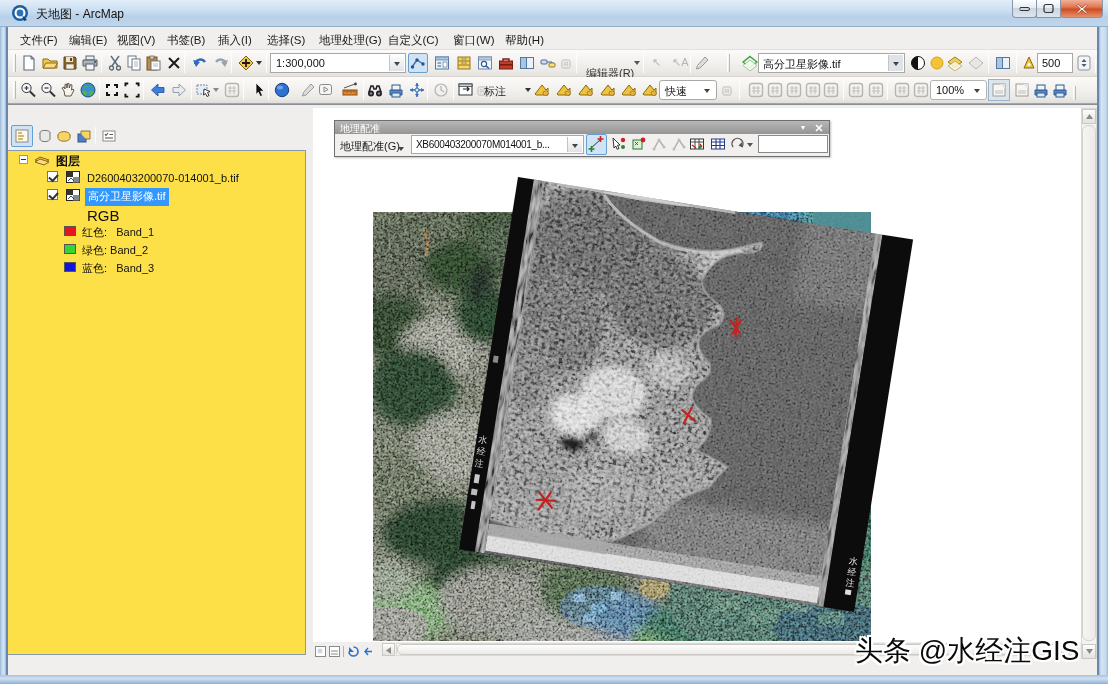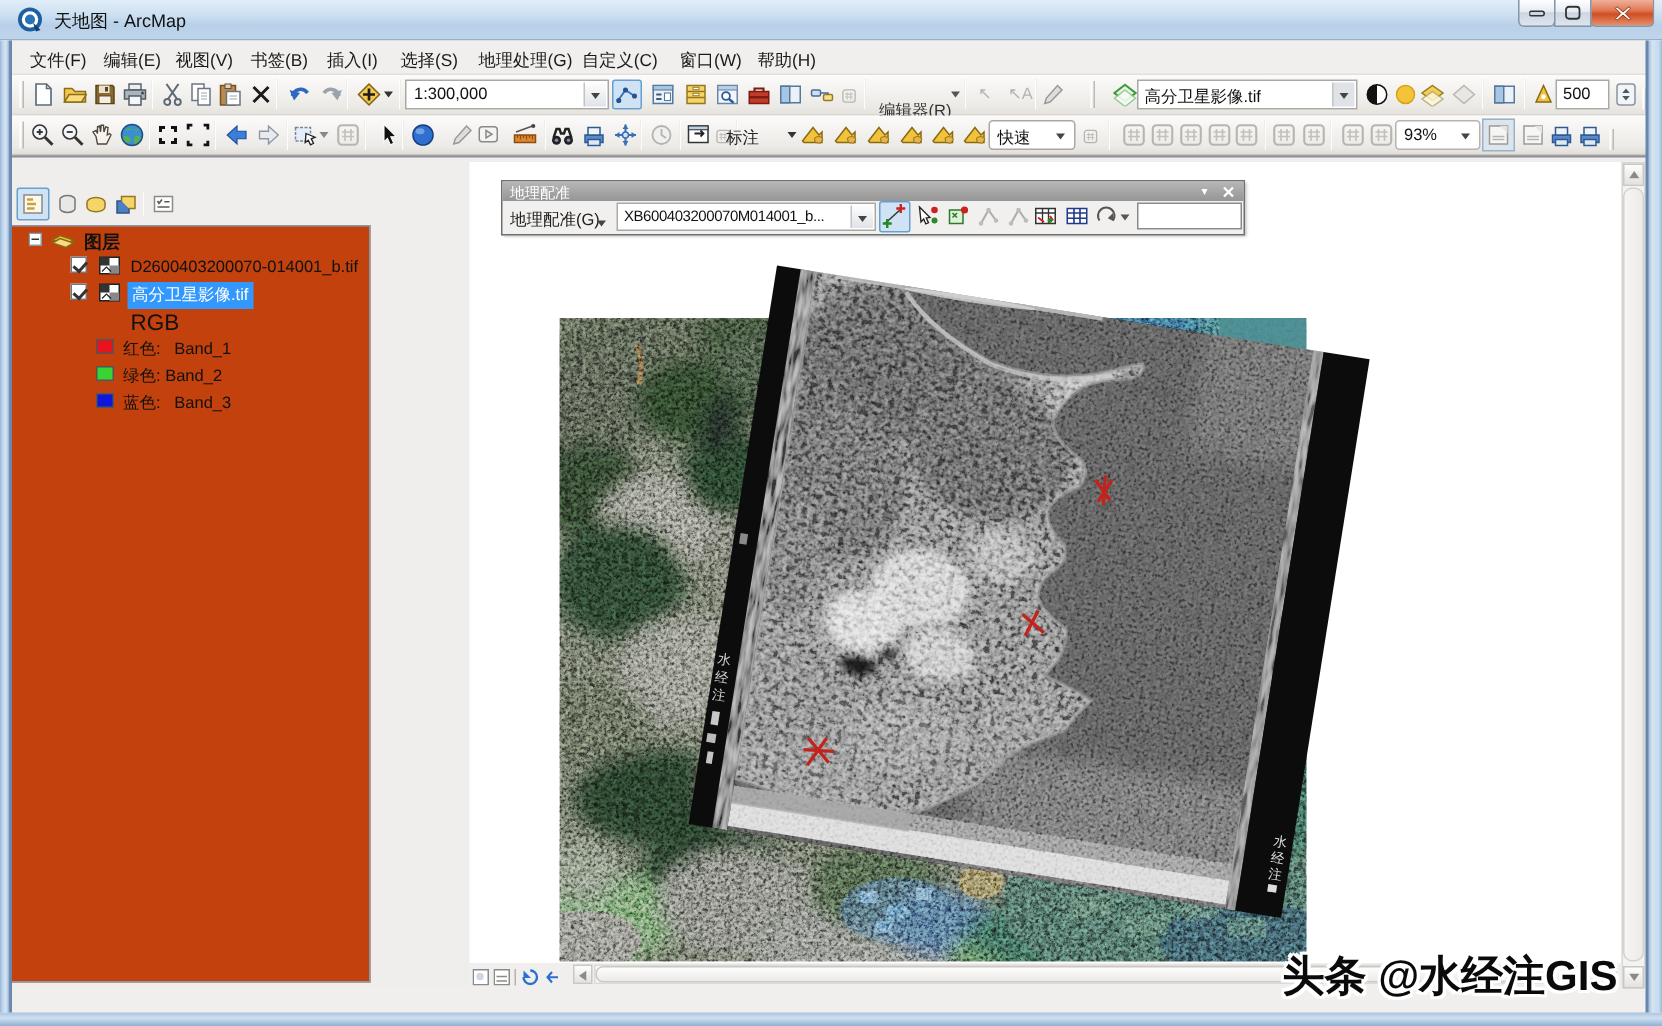--- a/index.html
+++ b/index.html
@@ -26,41 +26,41 @@
 .combo{height:20px;top:3px;background:#fff;border:1px solid #aaa8a4;font-size:11px;color:#111}
 .combo .ar{position:absolute;right:1px;top:1px;width:15px;height:16px;background:linear-gradient(#fefefe,#dfe3e8);border-left:1px solid #c0c4c8}
 .combo .ar:after{content:"";position:absolute;left:4px;top:7px;border-left:3.5px solid transparent;border-right:3.5px solid transparent;border-top:4px solid #444}
 .sel{border:1px solid #66a0d2;background:#cfe3f5;border-radius:2px}
 
 #content{left:0;top:104px;width:1108px;height:554px;background:#efeeec;border-top:1px solid #898f98}
 
 #toc{left:6px;top:1px;width:301px;height:553px}
 #tochdr{left:0;top:0;width:301px;height:18px;background:linear-gradient(#dde8f2,#c3d4e5);border:1px solid #aebdcc;font-size:11px;color:#222}
 #toctools{left:0;top:18px;width:301px;height:26px}
-#tocbody{left:1px;top:44px;width:240px;height:505px;background:#c2410c;border:1px solid #8a99a8}
+#tocbody{left:1px;top:44px;width:299px;height:505px;background:#fde047;border:1px solid #8a99a8}
 .trow{position:absolute;font-size:12px;color:#111;white-space:nowrap}
 .cb{position:absolute;width:11px;height:11px;border:1px solid #777;background:#fff}
 .cb:after{content:"";position:absolute;left:1px;top:2px;width:7px;height:4px;border-left:2px solid #333;border-bottom:2px solid #333;transform:rotate(-48deg)}
 .sw{position:absolute;width:12px;height:10px;border:1px solid #555}
 
 #map{left:313px;top:3px;width:768px;height:534px;background:#fff;overflow:hidden}
 #vscroll{left:1081px;top:3px;width:16px;height:551px;background:#f3f3f1;border:1px solid #d9d7d3}
 #hrow{left:313px;top:537px;width:768px;height:17px;background:#f0efed}
 
 #status{left:0;top:658px;width:1108px;height:17px;background:#f1efed;border-top:1px solid #d2cfca}
 #coords{left:828px;top:3px;font-size:11px;color:#111}
 
 #bott{left:0;top:675px;width:1108px;height:9px;background:linear-gradient(#a9c3de,#cfe0f0 40%,#8fb2d4)}
 #lbord{left:0;top:27px;width:8px;height:648px;background:linear-gradient(90deg,#9ab8d6 0px,#c3daee 2px,#d5e4f3 4px,#a9c4de 5.5px,#6787ad 6.5px,#6787ad 8px)}
 #rbord{left:1097px;top:27px;width:11px;height:648px;background:linear-gradient(90deg,#6787ad 0px,#6787ad 1.5px,#a9c4de 2.5px,#d5e4f3 4.5px,#c3daee 9px,#9ab8d6 11px)}
 
 #float{left:334px;top:15px;width:496px;height:37px;border:1px solid #6f6f6f;background:#f1f0ee;box-shadow:1px 1px 2px rgba(0,0,0,.25)}
 #floathdr{left:0;top:0;width:494px;height:13px;background:linear-gradient(#b7b7b7,#959595);color:#fff;font-size:10px}
 
-#wm{left:855px;top:632px;font-size:28px;font-weight:bold;color:#0a0a0a;letter-spacing:0px;white-space:nowrap;
+#wm{left:855px;top:632px;font-size:28px;font-weight:normal;color:#0a0a0a;letter-spacing:0px;white-space:nowrap;
  text-shadow:-2px -2px 0 #fff,2px -2px 0 #fff,-2px 2px 0 #fff,2px 2px 0 #fff,0 2px 0 #fff,2px 0 0 #fff,0 -2px 0 #fff,-2px 0 0 #fff}
 </style>
 </head>
 <body>
 <svg width="0" height="0" style="position:absolute">
 <defs>
 <symbol id="s-doc" viewBox="0 0 16 16">
         <path d="M3 1 H10 L13 4 V15 H3 Z" fill="#fff" stroke="#5a6b7c" stroke-width="1.1"></path>
         <path d="M10 1 L10 4 L13 4" fill="none" stroke="#5a6b7c"></path>
       </symbol>
@@ -616,21 +616,21 @@
         <use href="#s-grayglyph"></use>
       </svg>
       <div class="abs vsep" style="left:887px"></div>
       <svg class="abs" style="left:894px;top:5px" width="16" height="16">
         <use href="#s-grayglyph"></use>
       </svg>
       <svg class="abs" style="left:913px;top:5px" width="16" height="16">
         <use href="#s-grayglyph"></use>
       </svg>
       <div class="abs combo" style="left:930px;width:57px;border-radius:3px;border-color:#b5b3af">
-        <span style="position:absolute;left:5px;top:3px">93%</span>
+        <span style="position:absolute;left:5px;top:3px">100%</span>
         <span class="ar" style="background:none;border:none"></span>
       </div>
       <div class="abs" style="left:988px;top:2px;width:22px;height:22px;border:1px solid #9ab2c8;background:#dce4ec"></div>
       <svg class="abs" style="left:991px;top:5px" width="16" height="16">
         <use href="#s-page1"></use>
       </svg>
       <svg class="abs" style="left:1014px;top:5px" width="16" height="16">
         <use href="#s-page1"></use>
       </svg>
       <svg class="abs" style="left:1033px;top:5px" width="16" height="16">

